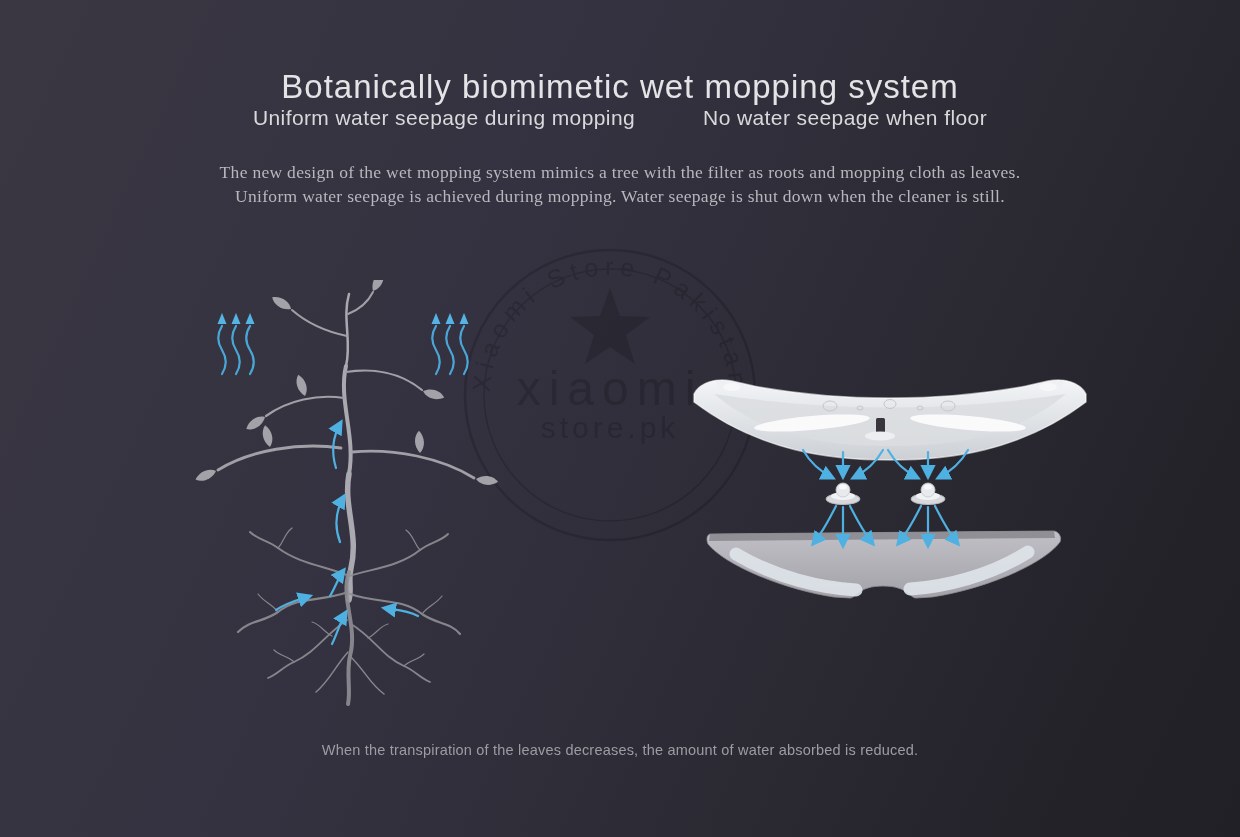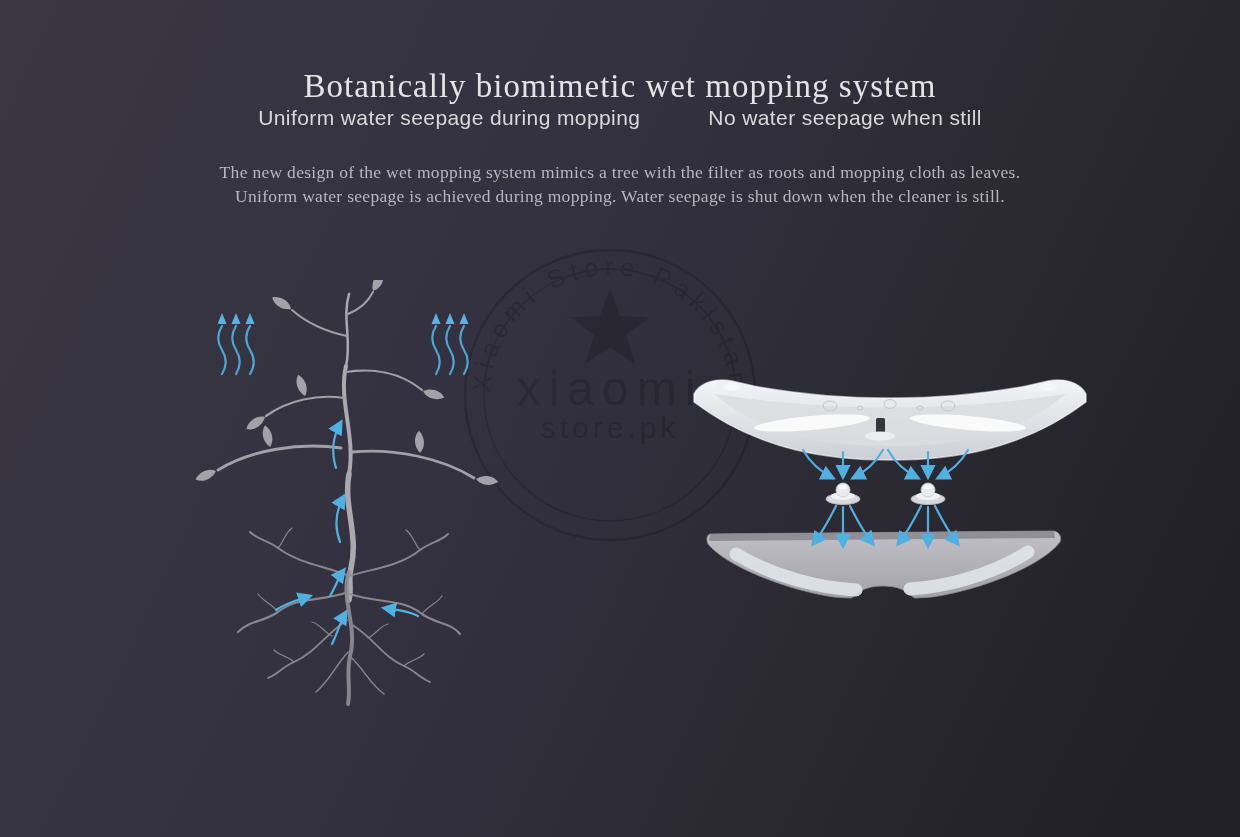--- a/index.html
+++ b/index.html
@@ -7,21 +7,20 @@
     width:1240px;height:837px;overflow:hidden;
     font-family:"Liberation Sans","DejaVu Sans",sans-serif;
     background:linear-gradient(115deg,#3a3742 0%,#343240 38%,#2b2a33 68%,#232229 88%,#212026 100%);
   }
   .stage{position:relative;width:1240px;height:837px;}
 
   .page-title{
     position:absolute;top:46px;left:0;width:1240px;
     text-align:center;font-size:33px;font-weight:300;letter-spacing:1px;
     color:#e4e4e7;
-    font-family:Liberation Serif, serif;
   }
   .subtitles{
     position:absolute;top:106px;left:0;width:1240px;
     display:flex;justify-content:center;gap:68px;
     font-size:21px;font-weight:300;letter-spacing:.4px;color:#d9d9dc;
   }
   .description{
     position:absolute;top:160px;left:0;width:1240px;
     text-align:center;font-size:17.5px;font-weight:300;letter-spacing:.3px;
     line-height:24px;color:#b7b7bd;font-family:Liberation Serif, serif;
@@ -42,21 +41,21 @@
 </style>
 </head>
 <body>
 
 <div class="stage">
 
   <h1 class="page-title">Botanically biomimetic wet mopping system</h1>
 
   <div class="subtitles">
     <div>Uniform water seepage during mopping</div>
-    <div>No water seepage when still</div>
+    <div>No water seepage when floor</div>
   </div>
 
   <div class="description">
     <div>The new design of the wet mopping system mimics a tree with the filter as roots and mopping cloth as leaves.</div>
     <div>Uniform water seepage is achieved during mopping. Water seepage is shut down when the cleaner is still.</div>
   </div>
 
   <svg class="watermark-svg" width="300" height="300" viewBox="0 0 300 300">
     <defs>
       <path id="wring" d="M30,150 A120,120 0 0 1 270,150"></path>
@@ -223,15 +222,16 @@
     </g>
     <g transform="translate(248,132)">
       <ellipse cx="0" cy="7" rx="17" ry="5.5" fill="#d7d9dd" stroke="#b6b8bd" stroke-width="1"></ellipse>
       <ellipse cx="0" cy="4" rx="12" ry="4" fill="#f1f2f4"></ellipse>
       <circle cx="0" cy="-2" r="7" fill="#e8eaed" stroke="#c6c8cc" stroke-width="0.8"></circle>
       <ellipse cx="0" cy="-5" rx="4" ry="2.5" fill="#f8f9fa"></ellipse>
     </g>
   </svg>
 
   <div class="footnotes">
+    <div>When the transpiration of the leaves decreases, the amount of water absorbed is reduced.</div>
   </div>
 
 </div>
 
 </body></html>

